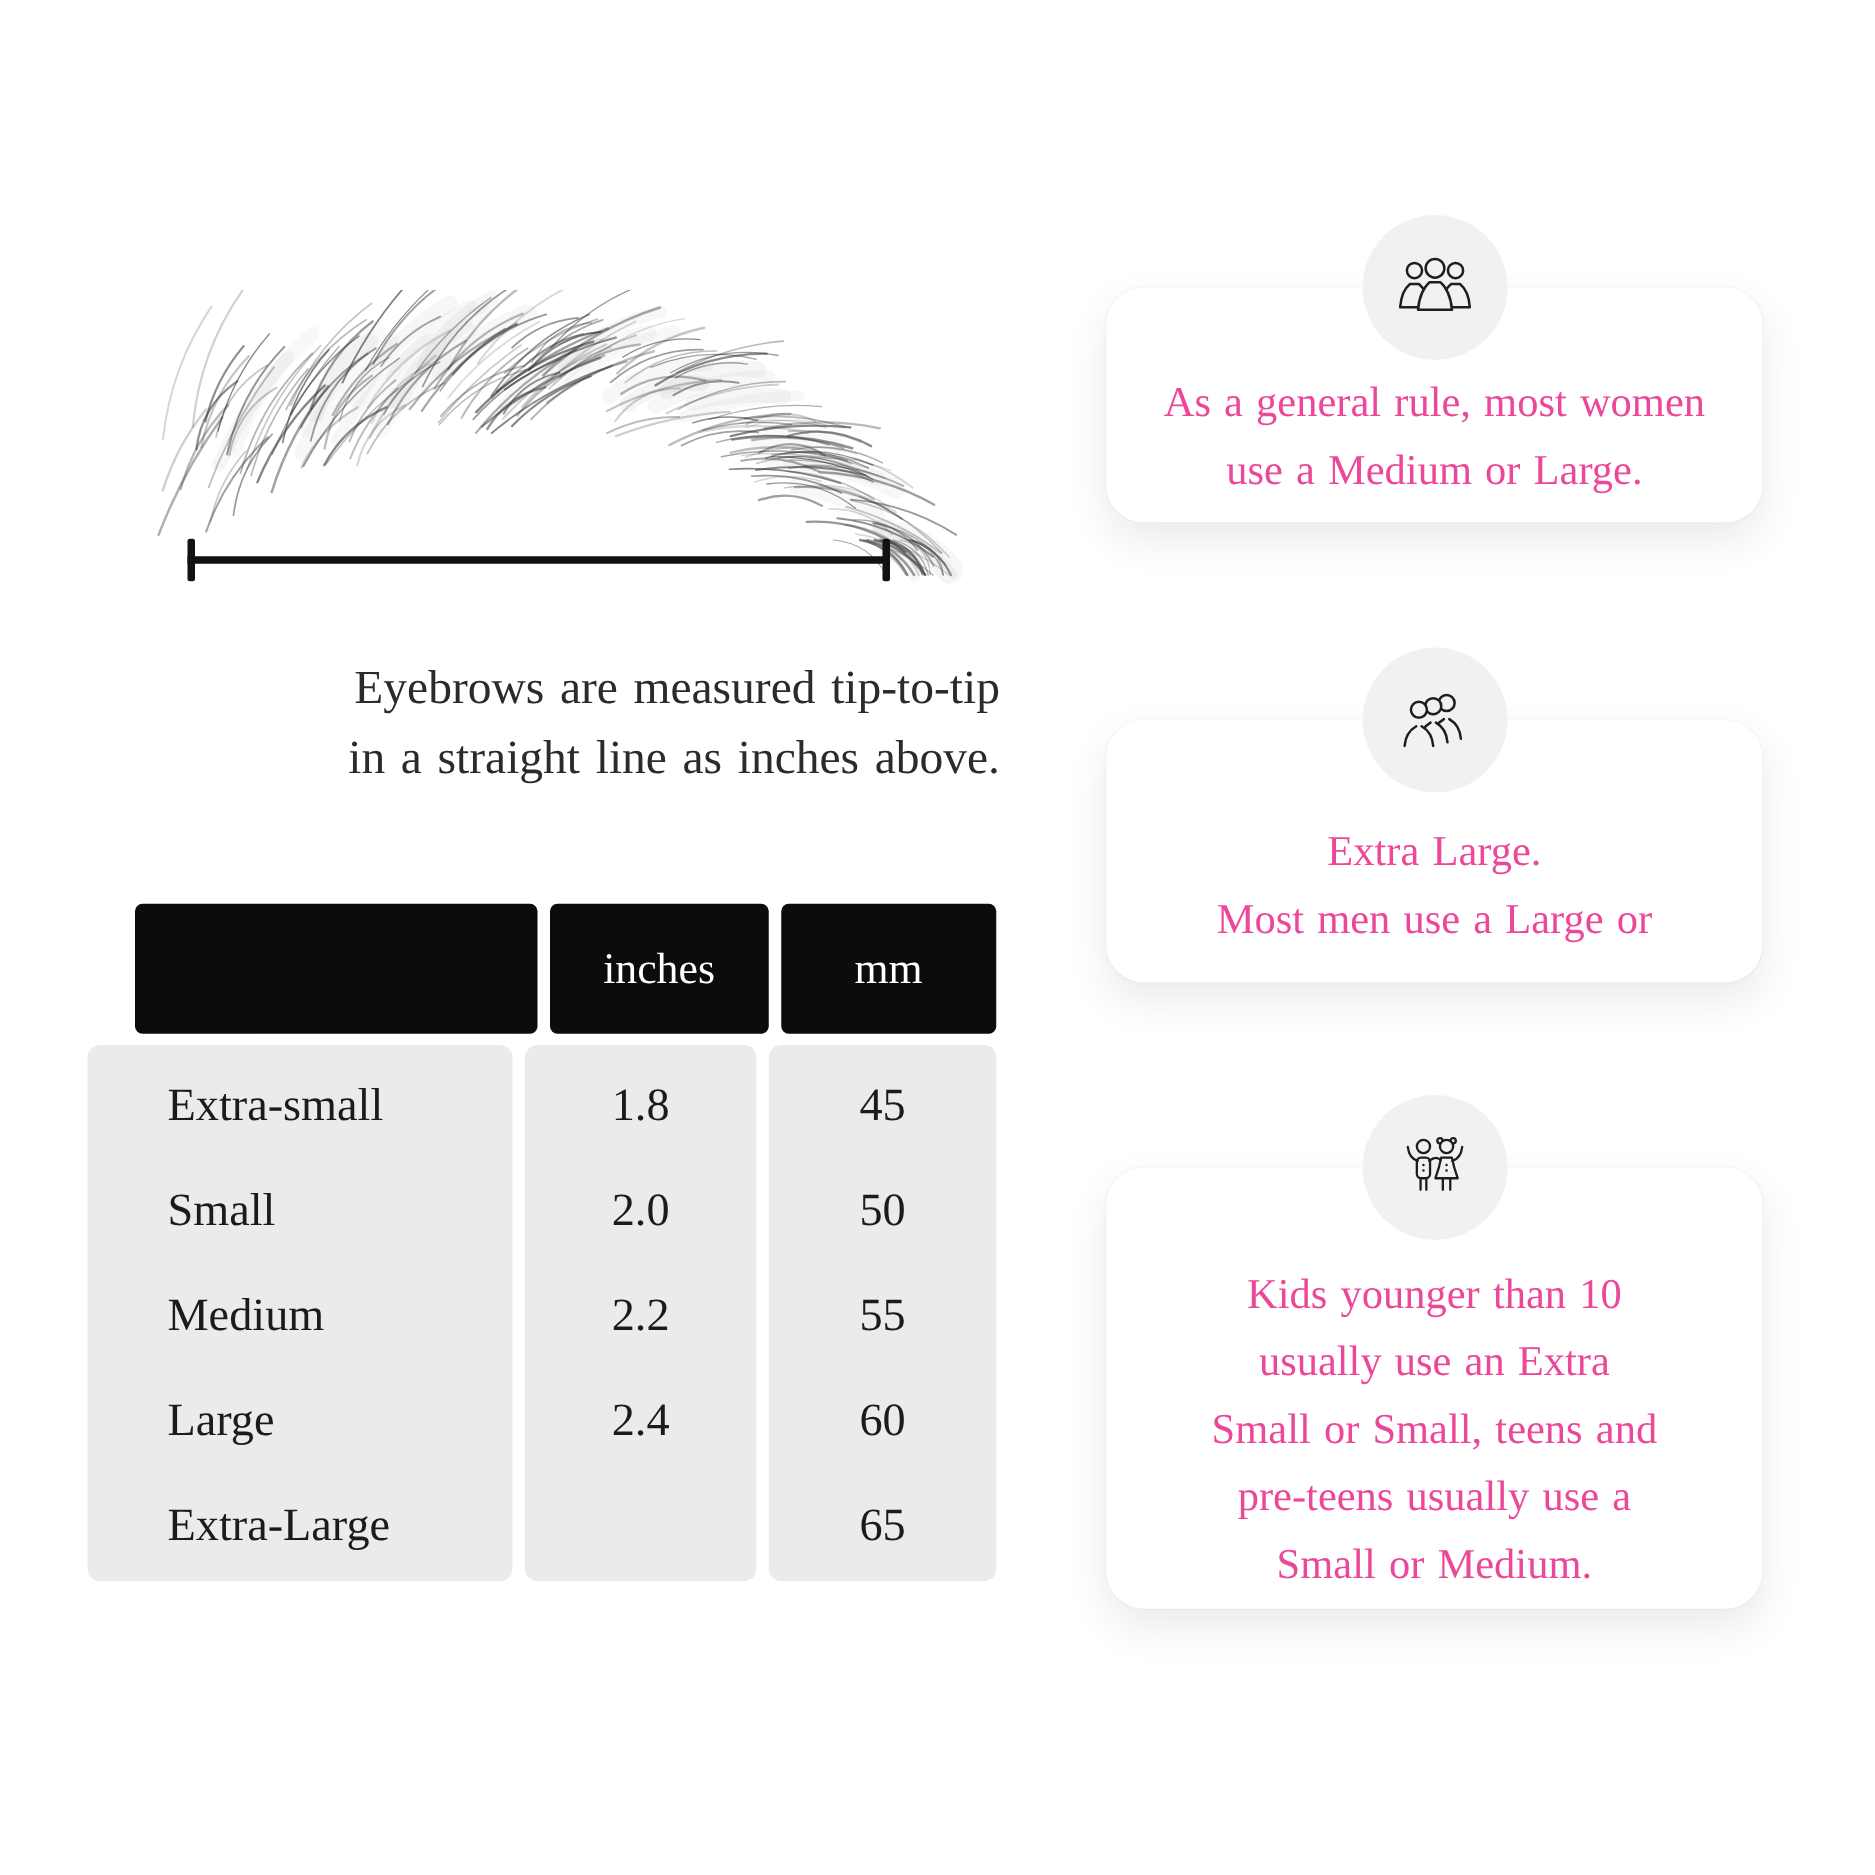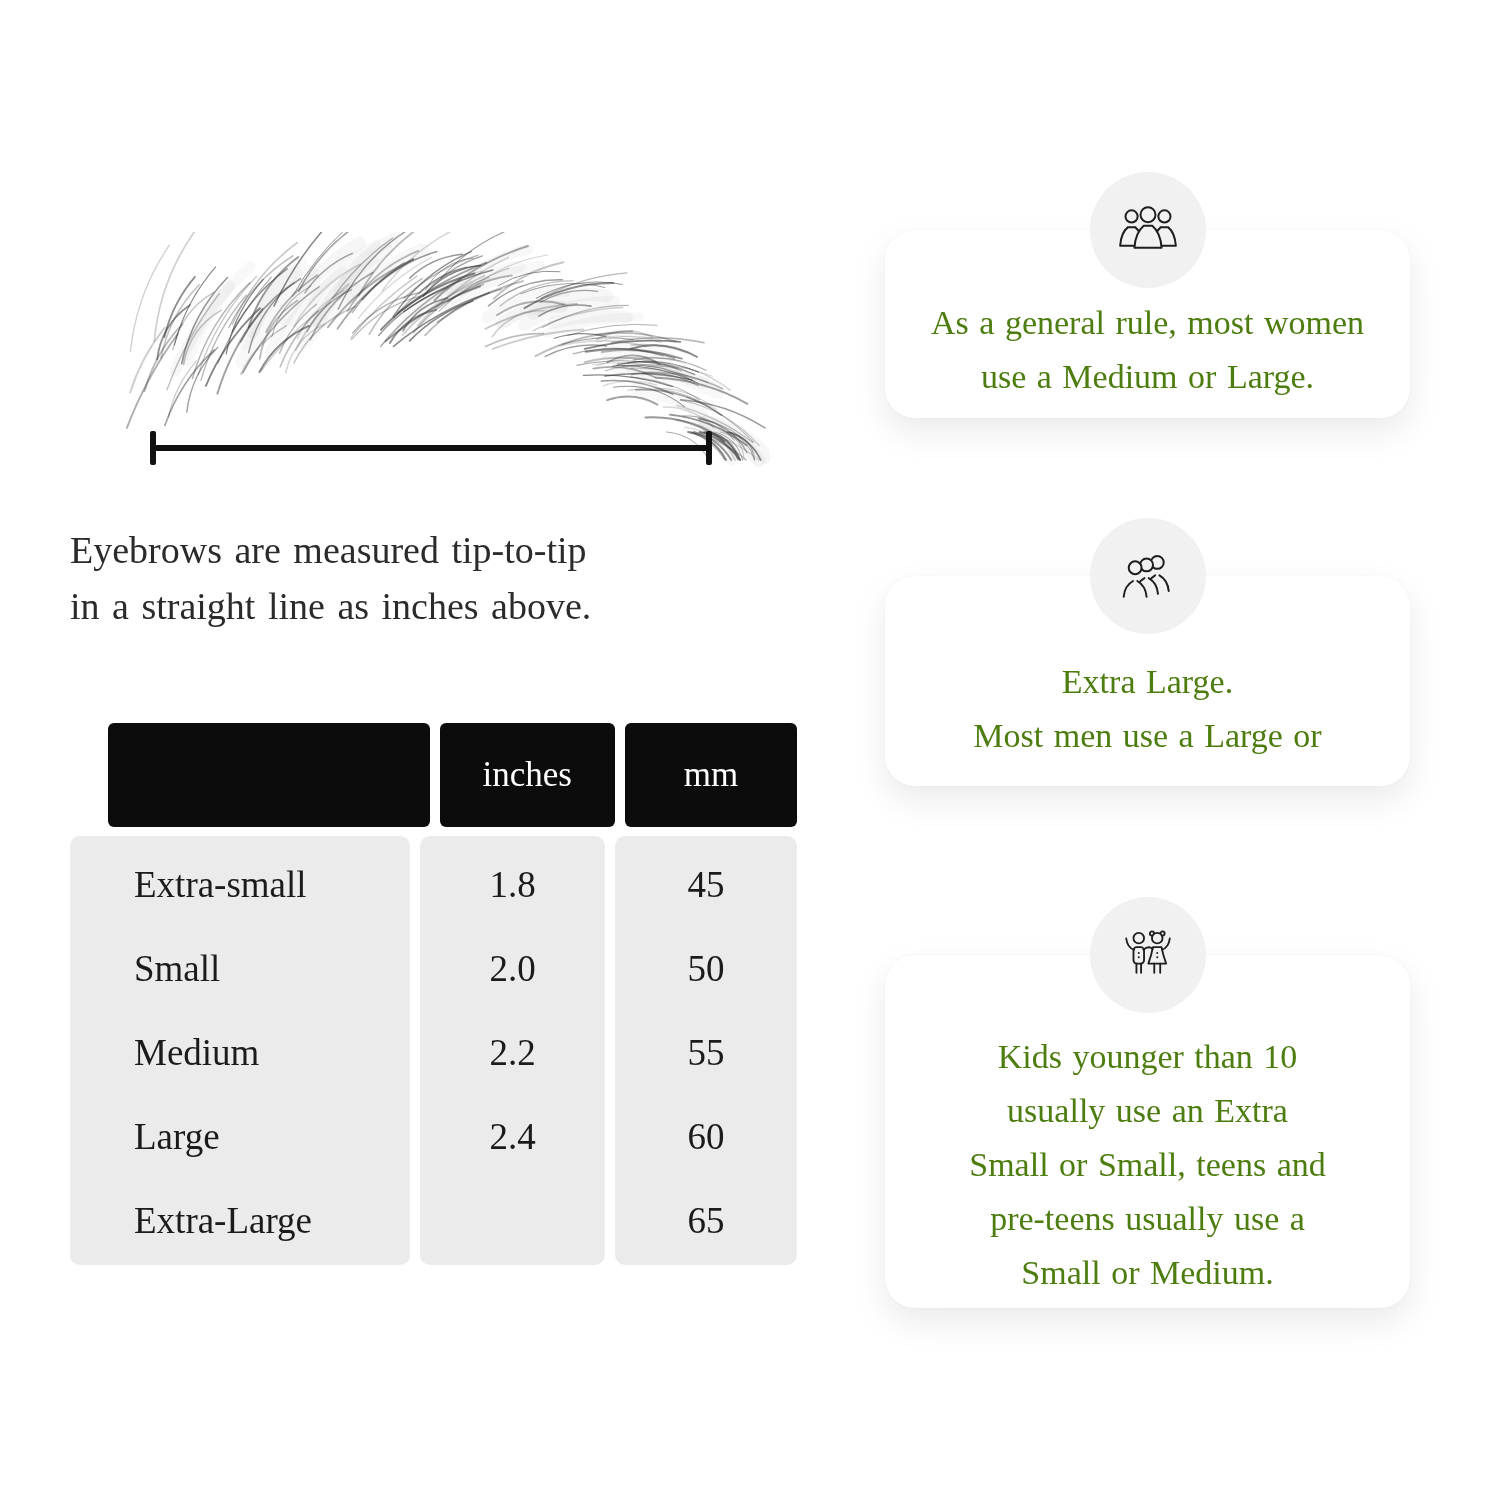--- a/index.html
+++ b/index.html
@@ -6,45 +6,45 @@
   body{width:1500px;height:1500px;font-family:"Liberation Serif","DejaVu Serif",serif;color:#222;}
   .stage{position:relative;width:1500px;height:1500px;background:#ffffff;overflow:hidden;}
 
   
   .eyebrow-wrap{position:absolute;left:110px;top:232px;width:660px;height:236px;}
   .measure-line{position:absolute;left:150px;top:431px;width:562px;height:34px;}
   .measure-line .bar{position:absolute;left:0;top:14px;width:562px;height:6px;background:#111;}
   .measure-line .tick{position:absolute;top:0;width:6px;height:34px;background:#111;border-radius:2px;}
   .measure-line .tick.left{left:0;}
   .measure-line .tick.right{right:0;}
-  .caption{position:absolute;left:70px;top:522px;width:730px;text-align:left;
+  .caption{position:absolute;left:70px;top:522px;width:730px;text-align:right;
            font-size:38px;line-height:56px;color:#2b2b2b;word-spacing:3px;}
 
   
   .size-table{position:absolute;left:70px;top:723px;width:727px;}
   .t-head{display:flex;gap:10px;height:104px;margin-left:38px;}
   .t-head .hcell{background:#0c0c0c;color:#ffffff;border-radius:6px;
                  display:flex;align-items:center;justify-content:center;font-size:35px;}
   .t-body{display:flex;gap:10px;margin-top:9px;}
   .tcol{background:#ebebeb;border-radius:10px;padding:6px 0 3px 0;}
   .c1{width:340px;} .c2{width:185px;} .c3{width:182px;}
   .cell{height:84px;display:flex;align-items:center;font-size:37px;color:#1b1b1b;}
   .c1 .cell{padding-left:64px;}
   .c2 .cell,.c3 .cell{justify-content:center;}
 
   
   .card{position:absolute;left:885px;width:525px;background:#ffffff;border-radius:30px;
         box-shadow:0 0 2px rgba(0,0,0,.05),0 14px 34px rgba(0,0,0,.085);}
   .card .badge{position:absolute;left:50%;top:-58px;margin-left:-58px;width:116px;height:116px;
                border-radius:50%;background:#f1f1f1;display:flex;align-items:center;justify-content:center;}
-  .card .txt{text-align:center;font-size:34px;line-height:54px;color:#4d7c0f;word-spacing:2px;}
+  .card .txt{text-align:center;font-size:34px;line-height:54px;color:#ec4899;word-spacing:2px;}
   .card .txt .ln{display:block;}
   #card-women{top:230px;height:188px;} #card-women .txt{padding-top:66px;}
   #card-men{top:576px;height:210px;}   #card-men .txt{padding-top:79px;}
-  #card-kids{top:955px;height:353px;}  #card-kids .txt{padding-top:75px;}
+  #card-kids{top:934px;height:353px;}  #card-kids .txt{padding-top:75px;}
   .badge svg{display:block;}
   .ic{stroke:#1e1e1e;stroke-width:2.8;fill:none;stroke-linecap:round;stroke-linejoin:round;}
   .icf{fill:#f1f1f1;stroke:none;}
   .icd{fill:#1e1e1e;stroke:none;}
 </style>
 </head>
 <body>
 
 <div class="stage">
 

